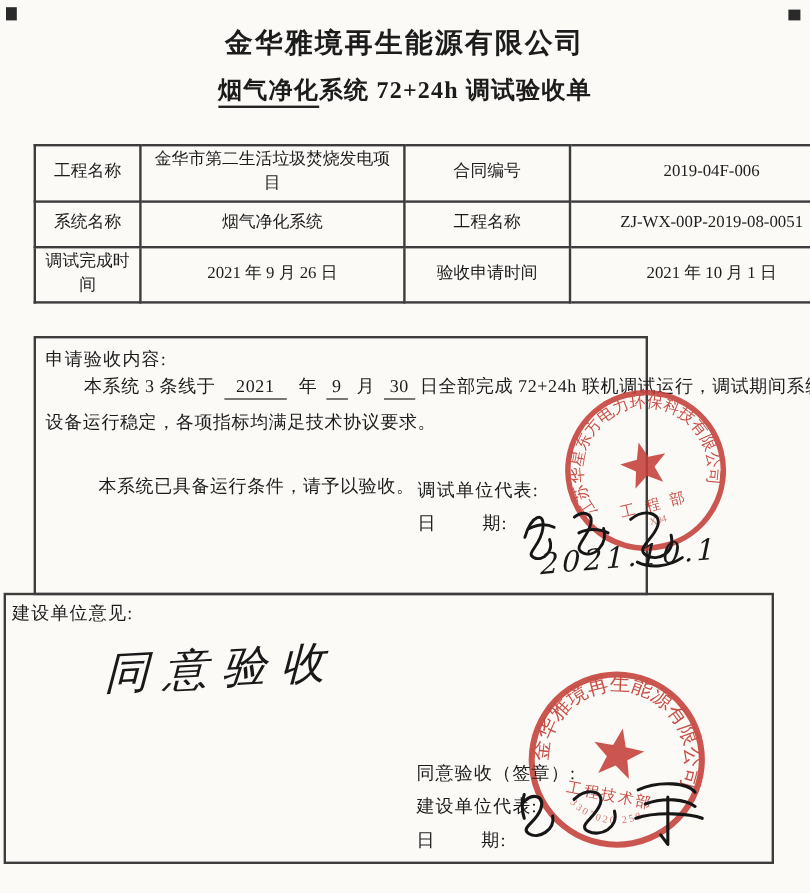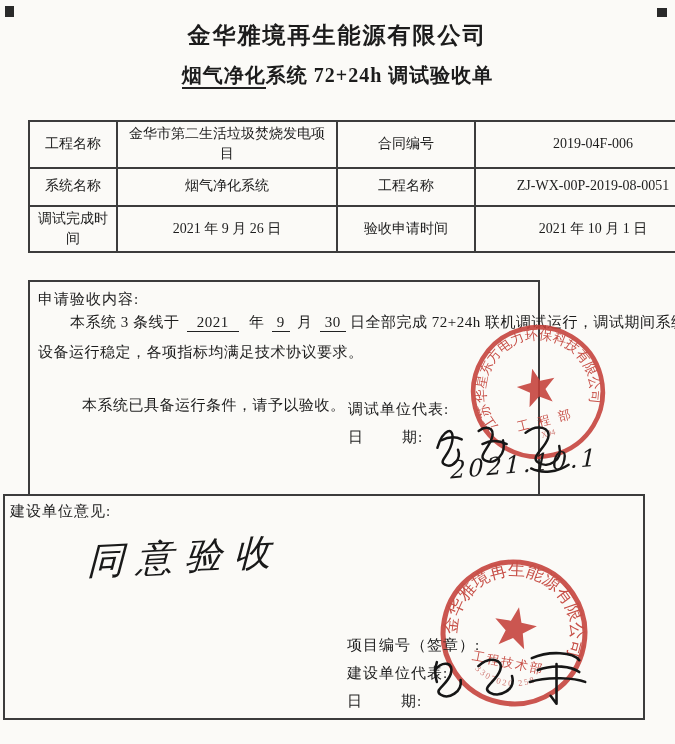--- a/index.html
+++ b/index.html
@@ -154,21 +154,21 @@
         <polygon points="80,54 85.3,68.7 100.9,69.2 88.6,78.8 92.9,93.8 80,85 67.1,93.8 71.4,78.8 59.1,69.2 74.7,68.7" fill="#c5403a"></polygon>
         <text x="80" y="114" text-anchor="middle" font-size="12.5" fill="#c0382f" letter-spacing="2">工程技术部</text>
         <path id="arcBot2" d="M 31 98 A 52 52 0 0 0 129 98" fill="none"></path>
         <text font-size="8.5" fill="#c96a64" letter-spacing="2">
           <textPath href="#arcBot2" startOffset="50%" text-anchor="middle">3307020 258</textPath>
         </text>
       </g>
     </svg>
 
     <div class="sign-block" style="left:342px; top:140px;">
-      <div class="sign-row">项目编号（签章）:</div>
+      <div class="sign-row">同意验收（签章）:</div>
       <div class="sign-row">建设单位代表:</div>
       <div class="sign-row">日        期:</div>
     </div>
 
     <svg class="sig" style="left:420px; top:146px; width:178px; height:66px;" viewBox="0 0 180 66">
       <path d="M10,28 C18,18 30,20 26,32 C22,44 8,48 16,53 C24,58 38,50 36,38"></path>
       <path d="M12,20 C10,26 10,34 12,40"></path>
       <path d="M54,24 C64,14 80,16 76,28 C72,40 56,46 66,51 C76,56 92,48 88,34"></path>
       <path d="M108,16 C126,8 150,10 156,18"></path>
       <path d="M114,28 C130,22 148,24 156,30"></path>

